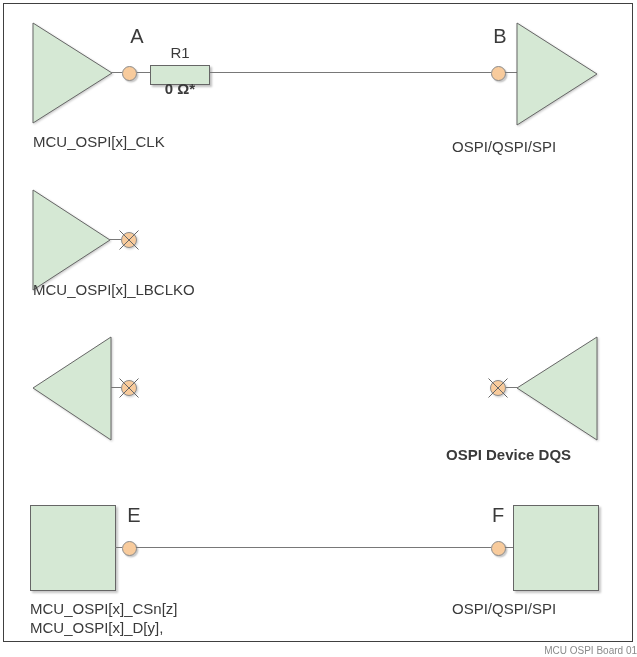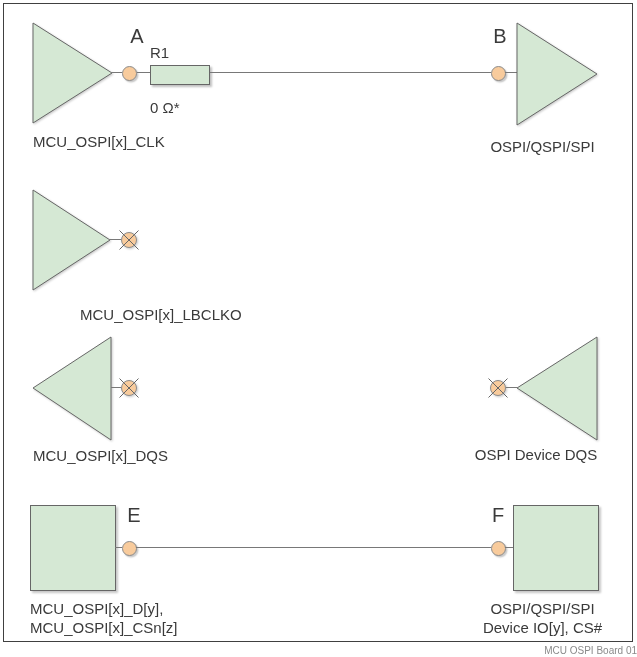--- a/index.html
+++ b/index.html
@@ -51,39 +51,40 @@
     left: 150px; top: 65px;
     width: 60px; height: 20px;
     background: var(--shape_fill, #d5e8d4);
     border: 1px solid var(--shape_stroke, #666666);
     box-sizing: border-box;
     box-shadow: 2px 2px 2px rgba(0,0,0,0.25);
   }
   .reslabel {
     position: absolute;
     left: 150px; width: 60px;
+    text-align: center;
     font-size: 15px;
     color: var(--text, #3a3a3a);
     white-space: nowrap;
   }
   .pinlabel {
     position: absolute;
     width: 30px;
     text-align: center;
     font-size: 20px;
     color: var(--text, #3a3a3a);
   }
   .sig {
     position: absolute;
     font-size: 15px;
     line-height: 19px;
     color: var(--text, #3a3a3a);
     white-space: nowrap;
   }
-  .sig.center { text-align: center; white-space: normal; }
+  .sig.center { text-align: left; white-space: normal; }
   .tag {
     position: absolute;
     right: 0px; top: 645px;
     font-size: 10px;
     color: var(--tag_text, #8a8a8a);
     white-space: nowrap;
   }
 </style>
 </head>
 <body>
@@ -97,21 +98,21 @@
   </svg>
 
   <div class="pinlabel" style="left:122px; top:25px;">A</div>
 
   <div class="wire" style="left:112px; top:72px; width:10px;"></div>
   <div class="pin" style="left:121.5px; top:65.5px;"></div>
   <div class="wire" style="left:137px; top:72px; width:13px;"></div>
 
   <div class="res"></div>
   <div class="reslabel" style="top:44px;">R1</div>
-  <div class="reslabel" style="top:99px;">0 Ω*</div>
+  <div class="reslabel" style="top:80px;font-weight:bold;">0 Ω*</div>
 
   <div class="wire" style="left:210px; top:72px; width:281px;"></div>
 
   <div class="pinlabel" style="left:485px; top:25px;">B</div>
   <div class="pin" style="left:490.5px; top:65.5px;"></div>
   <div class="wire" style="left:505px; top:72px; width:12px;"></div>
 
   <svg class="shape" style="left:516px; top:22px;" width="83" height="104">
     <polygon points="1,1 1,103 81,52"></polygon>
   </svg>
@@ -124,65 +125,63 @@
 
   <svg class="shape" style="left:32px; top:189px;" width="80" height="102">
     <polygon points="1,1 1,101 78,51"></polygon>
   </svg>
   <div class="wire" style="left:110px; top:239px; width:11px;"></div>
   <svg class="ncpin" style="left:116px; top:227px;" width="26" height="26">
     <circle cx="13" cy="13" r="7.5"></circle>
     <line x1="3.5" y1="3.5" x2="22.5" y2="22.5"></line>
     <line x1="22.5" y1="3.5" x2="3.5" y2="22.5"></line>
   </svg>
-  <div class="sig" style="left:33px; top:305px;margin-left:47px;">MCU_OSPI[x]_LBCLKO</div>
+  <div class="sig" style="left:33px; top:280px;">MCU_OSPI[x]_LBCLKO</div>
 
   <svg class="shape" style="left:32px; top:336px;" width="80" height="105">
     <polygon points="79,1 79,104 1,52"></polygon>
   </svg>
   <div class="wire" style="left:111px; top:387px; width:10px;"></div>
   <svg class="ncpin" style="left:116px; top:375px;" width="26" height="26">
     <circle cx="13" cy="13" r="7.5"></circle>
     <line x1="3.5" y1="3.5" x2="22.5" y2="22.5"></line>
     <line x1="22.5" y1="3.5" x2="3.5" y2="22.5"></line>
   </svg>
-  <div class="sig" style="left:33px; top:446px;">MCU_OSPI[x]_DQS</div>
 
   <svg class="ncpin" style="left:485px; top:375px;" width="26" height="26">
     <circle cx="13" cy="13" r="7.5"></circle>
     <line x1="3.5" y1="3.5" x2="22.5" y2="22.5"></line>
     <line x1="22.5" y1="3.5" x2="3.5" y2="22.5"></line>
   </svg>
   <div class="wire" style="left:506px; top:387px; width:11px;"></div>
   <svg class="shape" style="left:516px; top:336px;" width="83" height="105">
     <polygon points="81,1 81,104 1,52"></polygon>
   </svg>
-  <div class="sig center" style="left:446px; top:445px; width:180px;">OSPI Device DQS</div>
+  <div class="sig center" style="left:446px; top:445px; width:180px;font-weight:bold;">OSPI Device DQS</div>
 
   <div style="position:absolute; left:30px; top:505px; width:86px; height:86px;
               background:var(--shape_fill,#d5e8d4); border:1px solid var(--shape_stroke,#666666);
               box-sizing:border-box; box-shadow:2px 2px 2px rgba(0,0,0,0.22);"></div>
 
   <div class="pinlabel" style="left:119px; top:504px;">E</div>
   <div class="wire" style="left:115px; top:547px; width:7px;"></div>
   <div class="pin" style="left:121.5px; top:540.5px;"></div>
   <div class="wire" style="left:136px; top:547px; width:355px;"></div>
   <div class="pin" style="left:490.5px; top:540.5px;"></div>
   <div class="wire" style="left:505px; top:547px; width:8px;"></div>
   <div class="pinlabel" style="left:483px; top:504px;">F</div>
 
   <div style="position:absolute; left:513px; top:505px; width:86px; height:86px;
               background:var(--shape_fill,#d5e8d4); border:1px solid var(--shape_stroke,#666666);
               box-sizing:border-box; box-shadow:2px 2px 2px rgba(0,0,0,0.22);"></div>
 
   <div class="sig" style="left:30px; top:599px;">
+    <div>MCU_OSPI[x]_CSn[z]</div>
     <div>MCU_OSPI[x]_D[y],</div>
-    <div>MCU_OSPI[x]_CSn[z]</div>
   </div>
 
   <div class="sig center" style="left:452px; top:599px; width:181px;">
     <div>OSPI/QSPI/SPI</div>
-    <div>Device IO[y], CS#</div>
   </div>
 
   <div class="tag">MCU OSPI Board 01</div>
 
 </div>
 
 </body></html>

